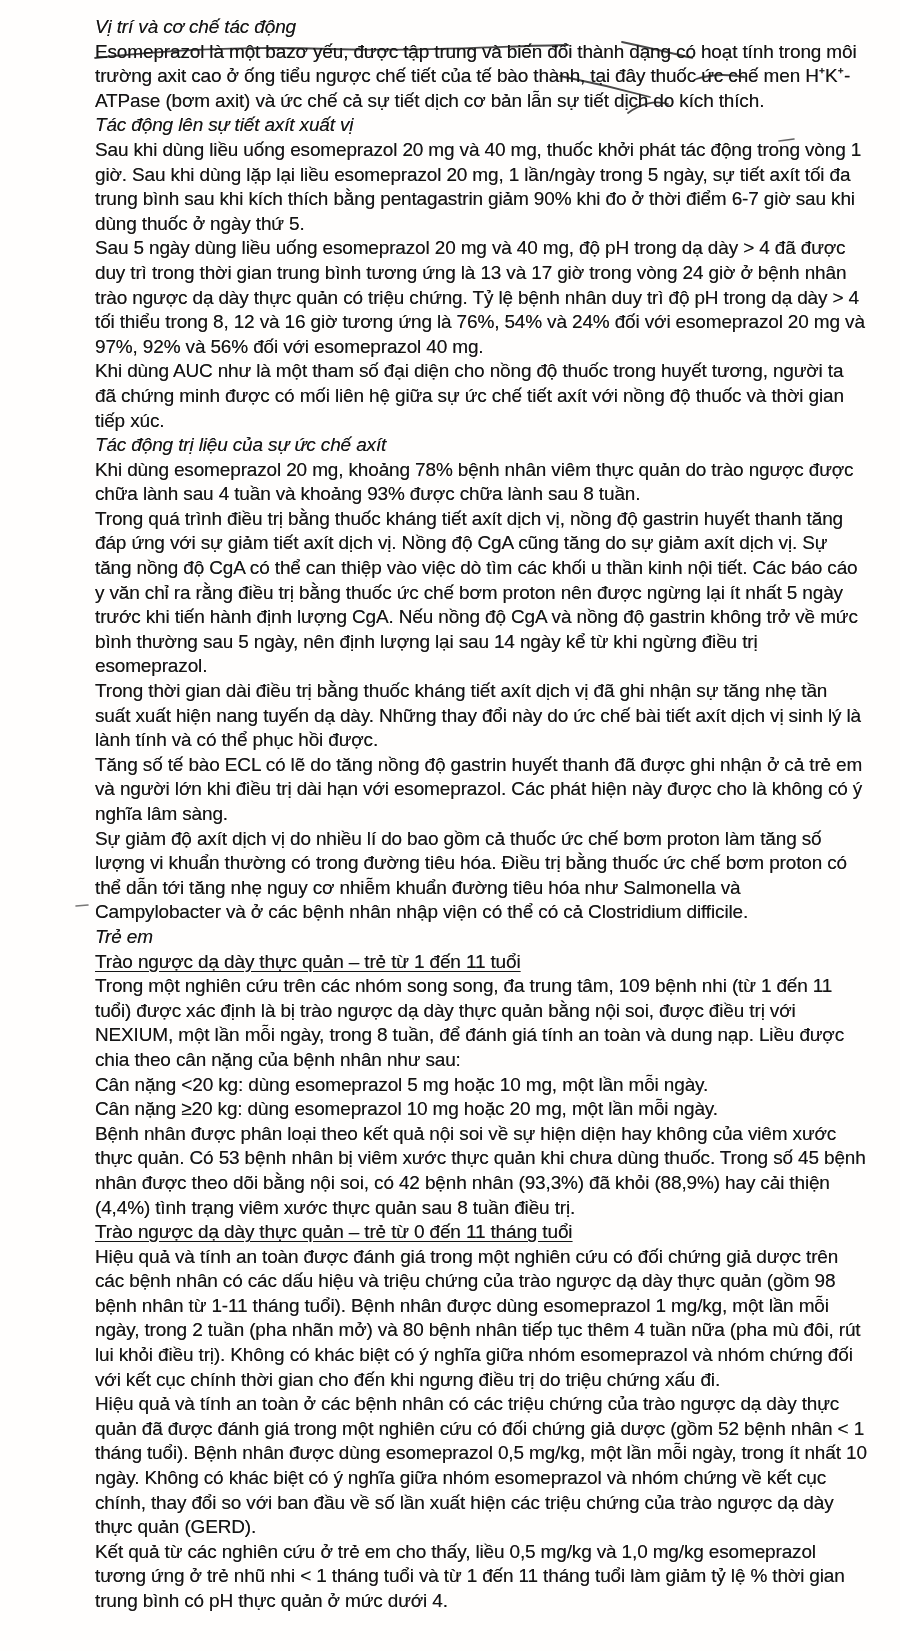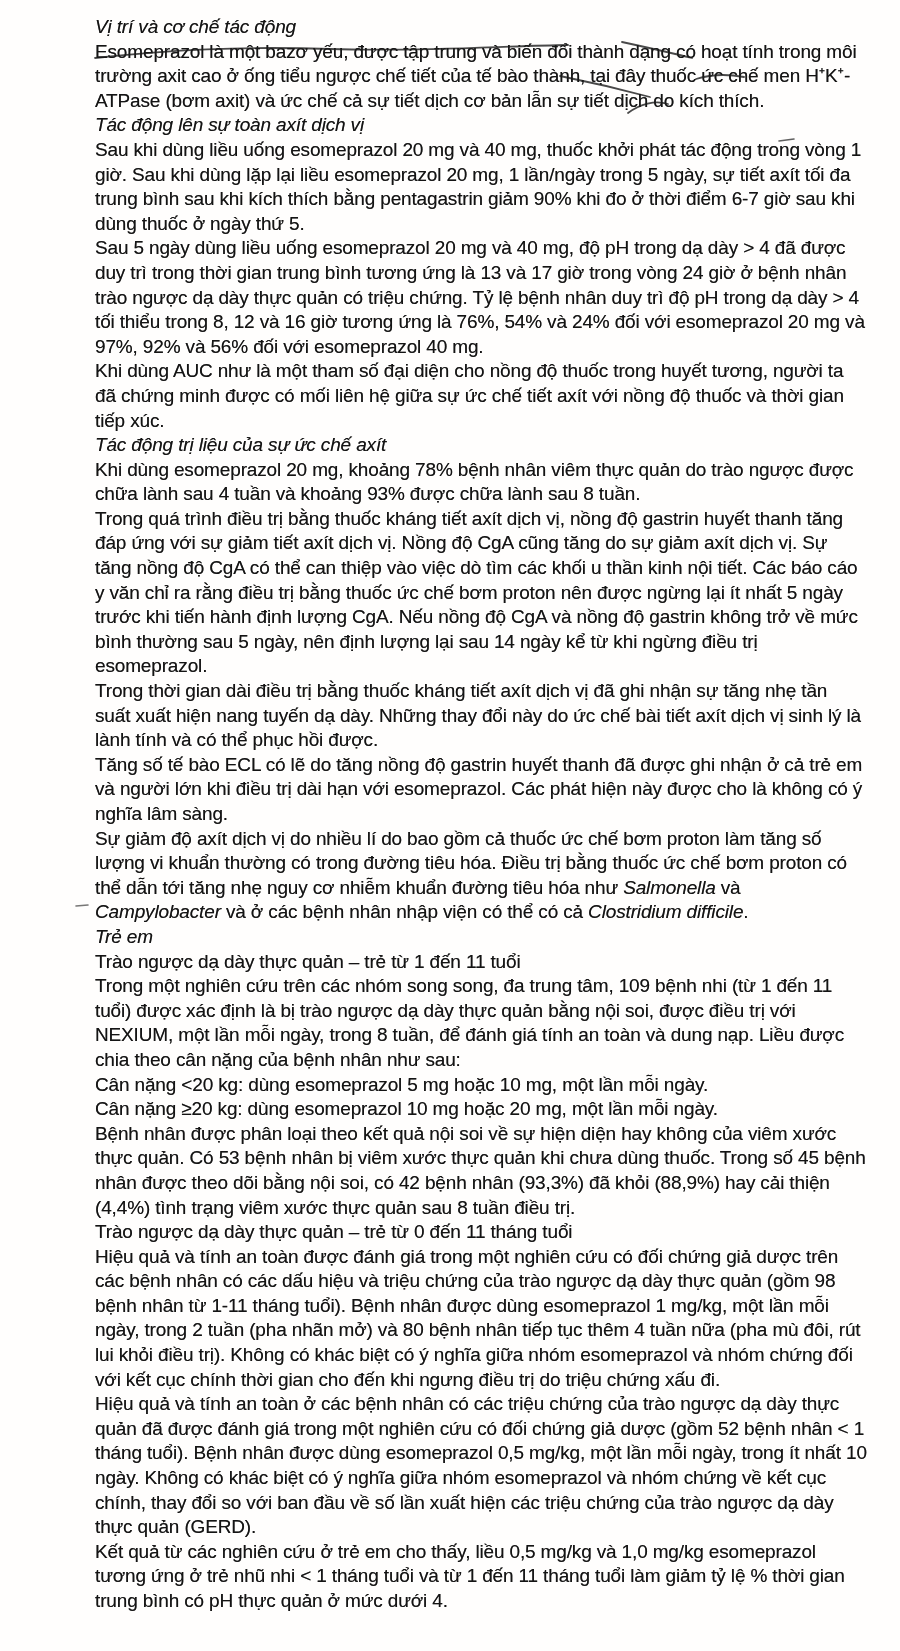--- a/index.html
+++ b/index.html
@@ -27,39 +27,39 @@
     text-shadow: 0 0 0.5px rgba(0,0,0,0.55);
   }
   .content p, .content h3 {
     margin: 0;
     padding: 0;
     font-size: 19px;
     font-weight: normal;
     line-height: 24.6px;
   }
   .h-italic { font-style: italic; }
-  .h-underline { text-underline-offset: 3px; }
-  .term { font-style: italic; }
+  .h-underline { text-decoration: underline; text-underline-offset: 3px; }
+  .term { }
   .pen-marks {
     position: absolute;
     left: 0; top: 0;
     width: 900px; height: 1651px;
     pointer-events: none;
   }
 </style>
 </head>
 <body>
 
 <div class="page">
 
   <div class="content">
     <h3 class="h-italic">Vị trí và cơ chế tác động</h3>
     <p>Esomeprazol là một bazơ yếu, được tập trung và biến đổi thành dạng có hoạt tính trong môi trường axit cao ở ống tiểu ngược chế tiết của tế bào thành, tại đây thuốc ức chế men H⁺K⁺-ATPase (bơm axit) và ức chế cả sự tiết dịch cơ bản lẫn sự tiết dịch do kích thích.</p>
 
-    <h3 class="h-italic">Tác động lên sự toàn axít dịch vị</h3>
+    <h3 class="h-italic">Tác động lên sự tiết axít xuất vị</h3>
     <p>Sau khi dùng liều uống esomeprazol 20 mg và 40 mg, thuốc khởi phát tác động trong vòng 1 giờ. Sau khi dùng lặp lại liều esomeprazol 20 mg, 1 lần/ngày trong 5 ngày, sự tiết axít tối đa trung bình sau khi kích thích bằng pentagastrin giảm 90% khi đo ở thời điểm 6-7 giờ sau khi dùng thuốc ở ngày thứ 5.</p>
     <p>Sau 5 ngày dùng liều uống esomeprazol 20 mg và 40 mg, độ pH trong dạ dày &gt; 4 đã được duy trì trong thời gian trung bình tương ứng là 13 và 17 giờ trong vòng 24 giờ ở bệnh nhân trào ngược dạ dày thực quản có triệu chứng. Tỷ lệ bệnh nhân duy trì độ pH trong dạ dày &gt; 4 tối thiểu trong 8, 12 và 16 giờ tương ứng là 76%, 54% và 24% đối với esomeprazol 20 mg và 97%, 92% và 56% đối với esomeprazol 40 mg.</p>
     <p>Khi dùng AUC như là một tham số đại diện cho nồng độ thuốc trong huyết tương, người ta đã chứng minh được có mối liên hệ giữa sự ức chế tiết axít với nồng độ thuốc và thời gian tiếp xúc.</p>
 
     <h3 class="h-italic">Tác động trị liệu của sự ức chế axít</h3>
     <p>Khi dùng esomeprazol 20 mg, khoảng 78% bệnh nhân viêm thực quản do trào ngược được chữa lành sau 4 tuần và khoảng 93% được chữa lành sau 8 tuần.</p>
 
     <p>Trong quá trình điều trị bằng thuốc kháng tiết axít dịch vị, nồng độ gastrin huyết thanh tăng đáp ứng với sự giảm tiết axít dịch vị. Nồng độ CgA cũng tăng do sự giảm axít dịch vị. Sự tăng nồng độ CgA có thể can thiệp vào việc dò tìm các khối u thần kinh nội tiết. Các báo cáo y văn chỉ ra rằng điều trị bằng thuốc ức chế bơm proton nên được ngừng lại ít nhất 5 ngày trước khi tiến hành định lượng CgA. Nếu nồng độ CgA và nồng độ gastrin không trở về mức bình thường sau 5 ngày, nên định lượng lại sau 14 ngày kể từ khi ngừng điều trị esomeprazol.</p>
     <p>Trong thời gian dài điều trị bằng thuốc kháng tiết axít dịch vị đã ghi nhận sự tăng nhẹ tần suất xuất hiện nang tuyến dạ dày. Những thay đổi này do ức chế bài tiết axít dịch vị sinh lý là lành tính và có thể phục hồi được.</p>
     <p>Tăng số tế bào ECL có lẽ do tăng nồng độ gastrin huyết thanh đã được ghi nhận ở cả trẻ em và người lớn khi điều trị dài hạn với esomeprazol. Các phát hiện này được cho là không có ý nghĩa lâm sàng.</p>

